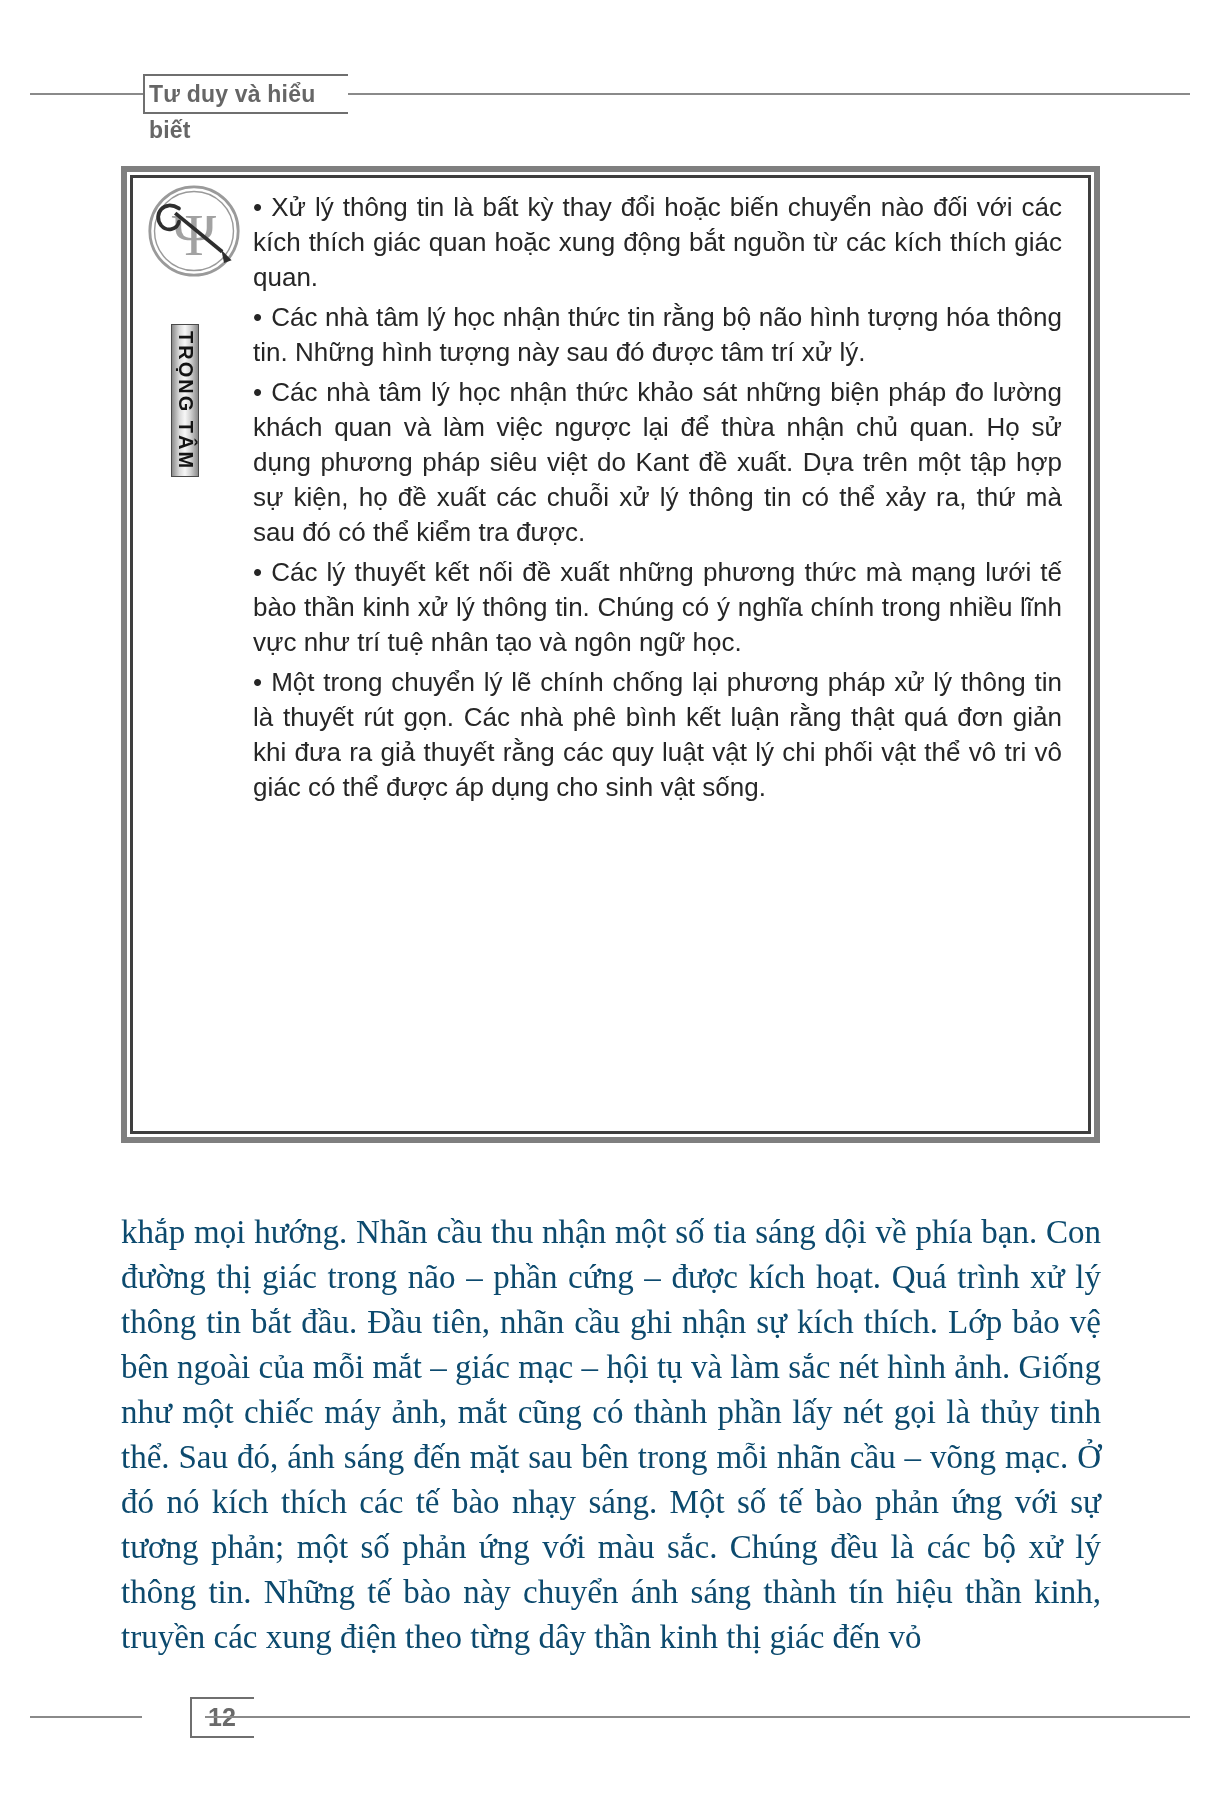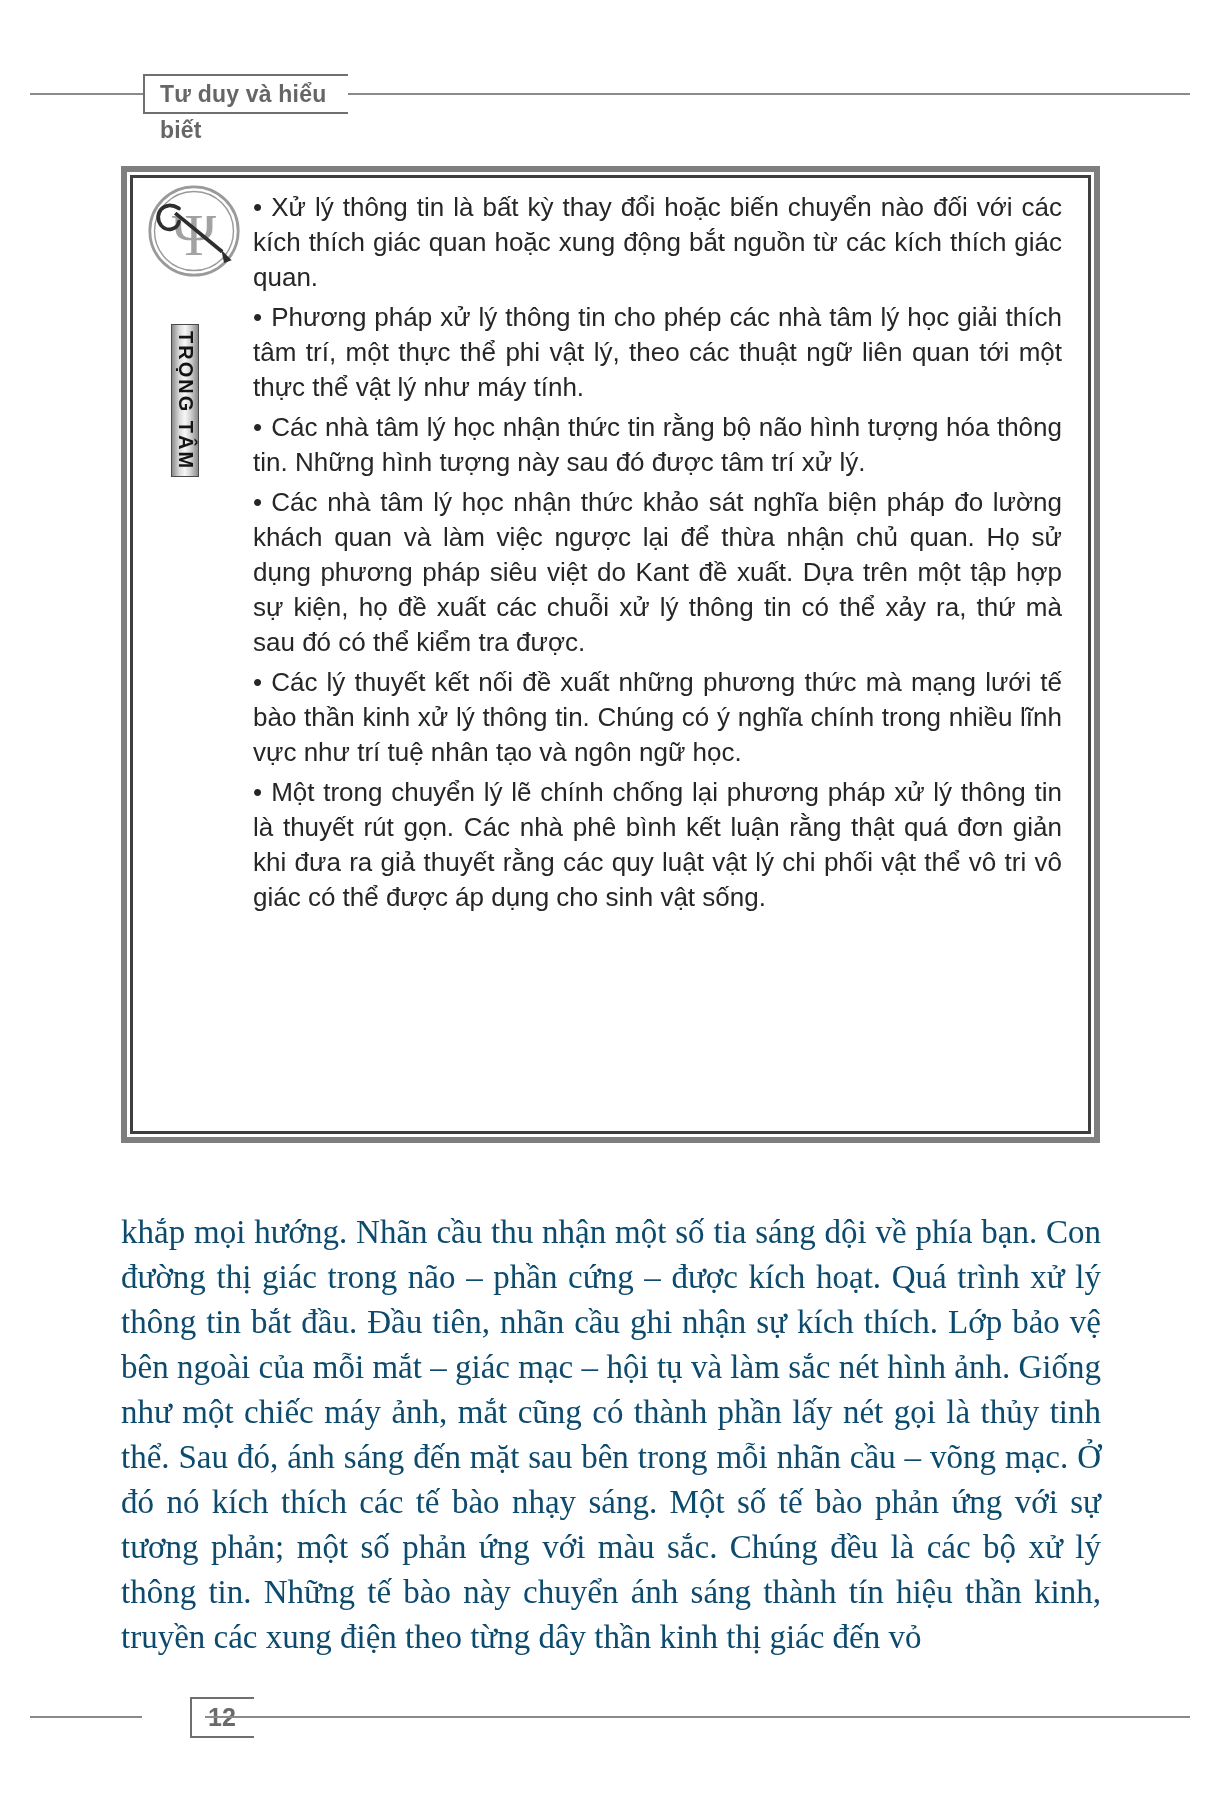--- a/index.html
+++ b/index.html
@@ -18,21 +18,21 @@
   .rule-head-right { left:348px; top:93px;  width:842px; }
   .rule-foot-left  { left:30px;  top:1716px; width:112px; }
   .rule-foot-right { left:205px; top:1716px; width:985px; }
 
   .head-box {
     position:absolute; left:143px; top:74px; width:205px; height:40px;
     box-sizing:border-box;
     border:2px solid #6f6f6f; border-right:none;
     background:#ffffff;
     font-size:23px; font-weight:bold; color:#666666;
-    line-height:36px; padding-left:15px;
+    line-height:36px; padding-left:4px;
     letter-spacing:0.2px;
   }
   .foot-box {
     position:absolute; left:142px; top:1697px; width:64px; height:41px;
     box-sizing:border-box;
     border:2px solid #6f6f6f; border-right:none;
     background:#ffffff;
     font-size:25px; font-weight:bold; color:#6a6a6a;
     line-height:37px; padding-left:16px;margin-left:48px;
   }
@@ -103,23 +103,22 @@
         <line x1="30" y1="31" x2="80" y2="72" stroke="#2e2e2e" stroke-width="4"></line>
         <polygon points="79,70 90,81 82,84" fill="#2e2e2e"></polygon>
       </svg>
 
       <div class="side-tab">
         <span>TRỌNG TÂM</span>
       </div>
 
       <div class="hl-bullets">
         <p><span class="bullet-marker">•</span><span>Xử lý thông tin là bất kỳ thay đổi hoặc biến chuyển nào đối với các kích thích giác quan hoặc xung động bắt nguồn từ các kích thích giác quan.</span></p>
-        <p><span class="bullet-marker">•</span><span>Phương pháp xử lý thông tin cho phép các nhà tâm lý học giải thích tâm trí, một thực thể phi vật lý, theo các thuật ngữ liên quan tới một thực thể vật lý như máy tính.</span></p>
         <p><span class="bullet-marker">•</span><span>Các nhà tâm lý học nhận thức tin rằng bộ não hình tượng hóa thông tin. Những hình tượng này sau đó được tâm trí xử lý.</span></p>
-        <p><span class="bullet-marker">•</span><span>Các nhà tâm lý học nhận thức khảo sát nghĩa biện pháp đo lường khách quan và làm việc ngược lại để thừa nhận chủ quan. Họ sử dụng phương pháp siêu việt do Kant đề xuất. Dựa trên một tập hợp sự kiện, họ đề xuất các chuỗi xử lý thông tin có thể xảy ra, thứ mà sau đó có thể kiểm tra được.</span></p>
+        <p><span class="bullet-marker">•</span><span>Các nhà tâm lý học nhận thức khảo sát những biện pháp đo lường khách quan và làm việc ngược lại để thừa nhận chủ quan. Họ sử dụng phương pháp siêu việt do Kant đề xuất. Dựa trên một tập hợp sự kiện, họ đề xuất các chuỗi xử lý thông tin có thể xảy ra, thứ mà sau đó có thể kiểm tra được.</span></p>
         <p><span class="bullet-marker">•</span><span>Các lý thuyết kết nối đề xuất những phương thức mà mạng lưới tế bào thần kinh xử lý thông tin. Chúng có ý nghĩa chính trong nhiều lĩnh vực như trí tuệ nhân tạo và ngôn ngữ học.</span></p>
         <p><span class="bullet-marker">•</span><span>Một trong chuyển lý lẽ chính chống lại phương pháp xử lý thông tin là thuyết rút gọn. Các nhà phê bình kết luận rằng thật quá đơn giản khi đưa ra giả thuyết rằng các quy luật vật lý chi phối vật thể vô tri vô giác có thể được áp dụng cho sinh vật sống.</span></p>
       </div>
 
     </div>
   </div>
 
   <div class="body-text">
     <p>khắp mọi hướng. Nhãn cầu thu nhận một số tia sáng dội về phía bạn. Con đường thị giác trong não – phần cứng – được kích hoạt. Quá trình xử lý thông tin bắt đầu. Đầu tiên, nhãn cầu ghi nhận sự kích thích. Lớp bảo vệ bên ngoài của mỗi mắt – giác mạc – hội tụ và làm sắc nét hình ảnh. Giống như một chiếc máy ảnh, mắt cũng có thành phần lấy nét gọi là thủy tinh thể. Sau đó, ánh sáng đến mặt sau bên trong mỗi nhãn cầu – võng mạc. Ở đó nó kích thích các tế bào nhạy sáng. Một số tế bào phản ứng với sự tương phản; một số phản ứng với màu sắc. Chúng đều là các bộ xử lý thông tin. Những tế bào này chuyển ánh sáng thành tín hiệu thần kinh, truyền các xung điện theo từng dây thần kinh thị giác đến vỏ</p>
   </div>

